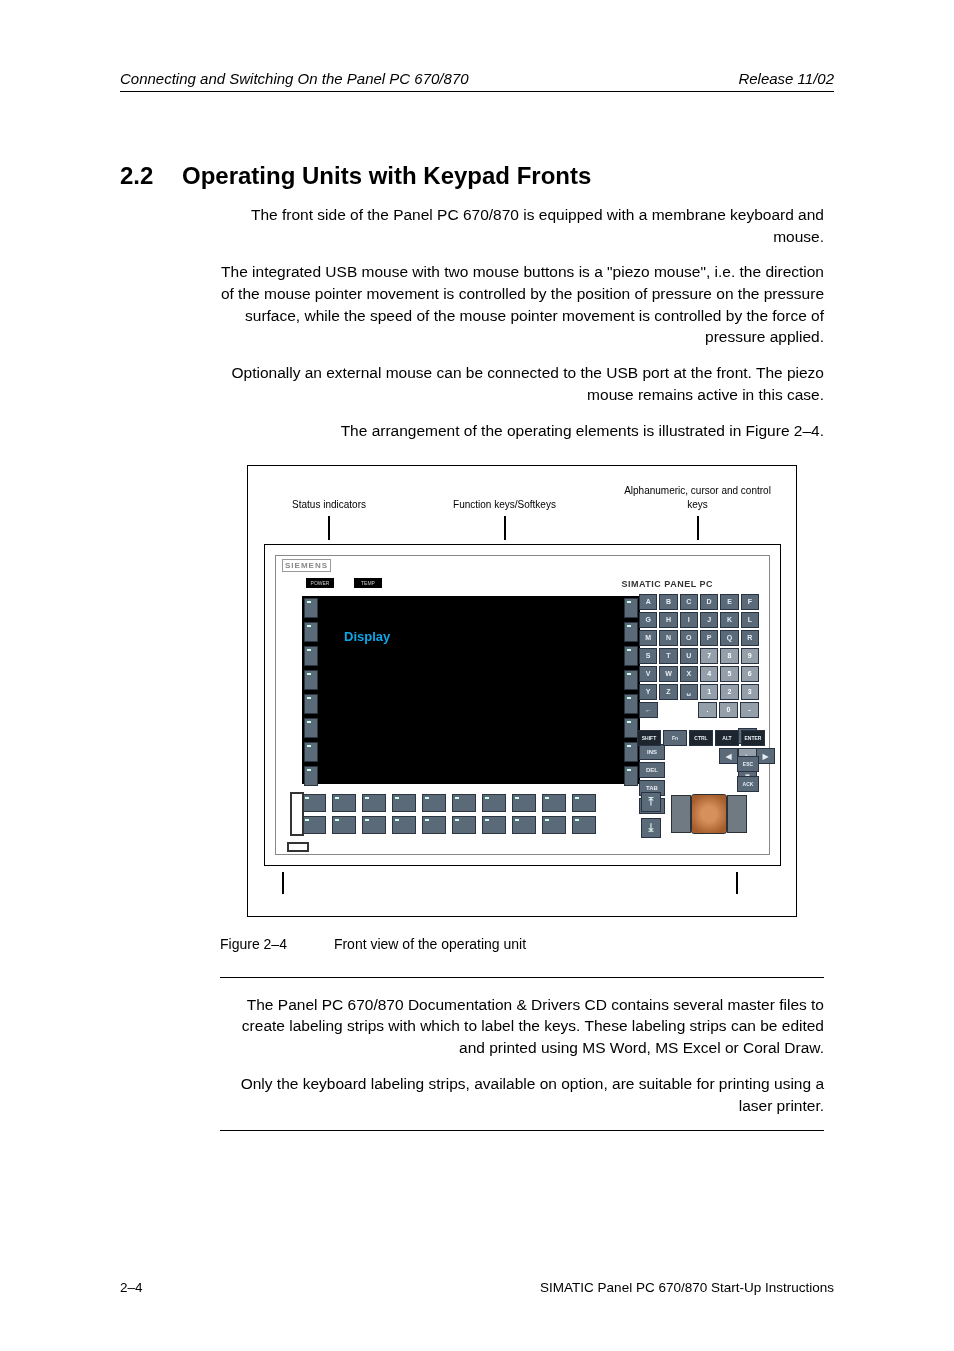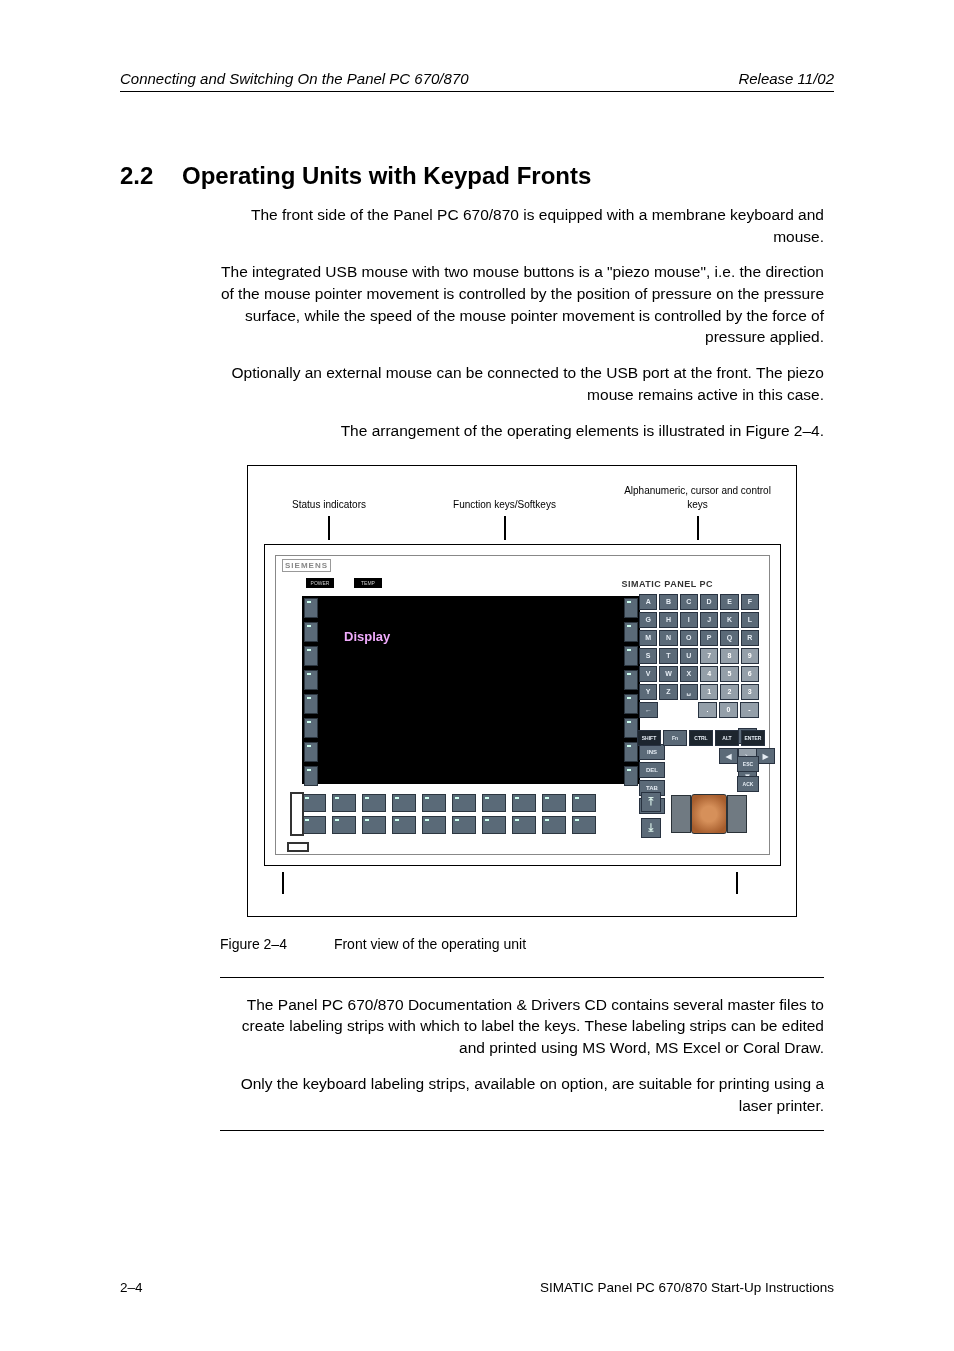--- a/index.html
+++ b/index.html
@@ -110,21 +110,21 @@
     font-size: 9px; font-weight: bold; color: #333;
     letter-spacing: 0.5px;
   }
   .display-area {
     position: absolute;
     top: 40px; left: 26px;
     width: 338px; height: 188px;
     background: #000;
   }
   .display-label {
-    color: #f0abfc; font-weight: bold; font-size: 13px;
+    color: #0ea5e9; font-weight: bold; font-size: 13px;
     margin: 32px 0 0 42px;
   }
   .sk-strip {
     position: absolute; display: flex; flex-direction: column; gap: 4px;
     top: 2px;
   }
   .sk-strip.left  { left: 2px; }
   .sk-strip.right { right: 2px; }
   .sk {
     width: 12px; height: 18px; background: #5a6a78;

